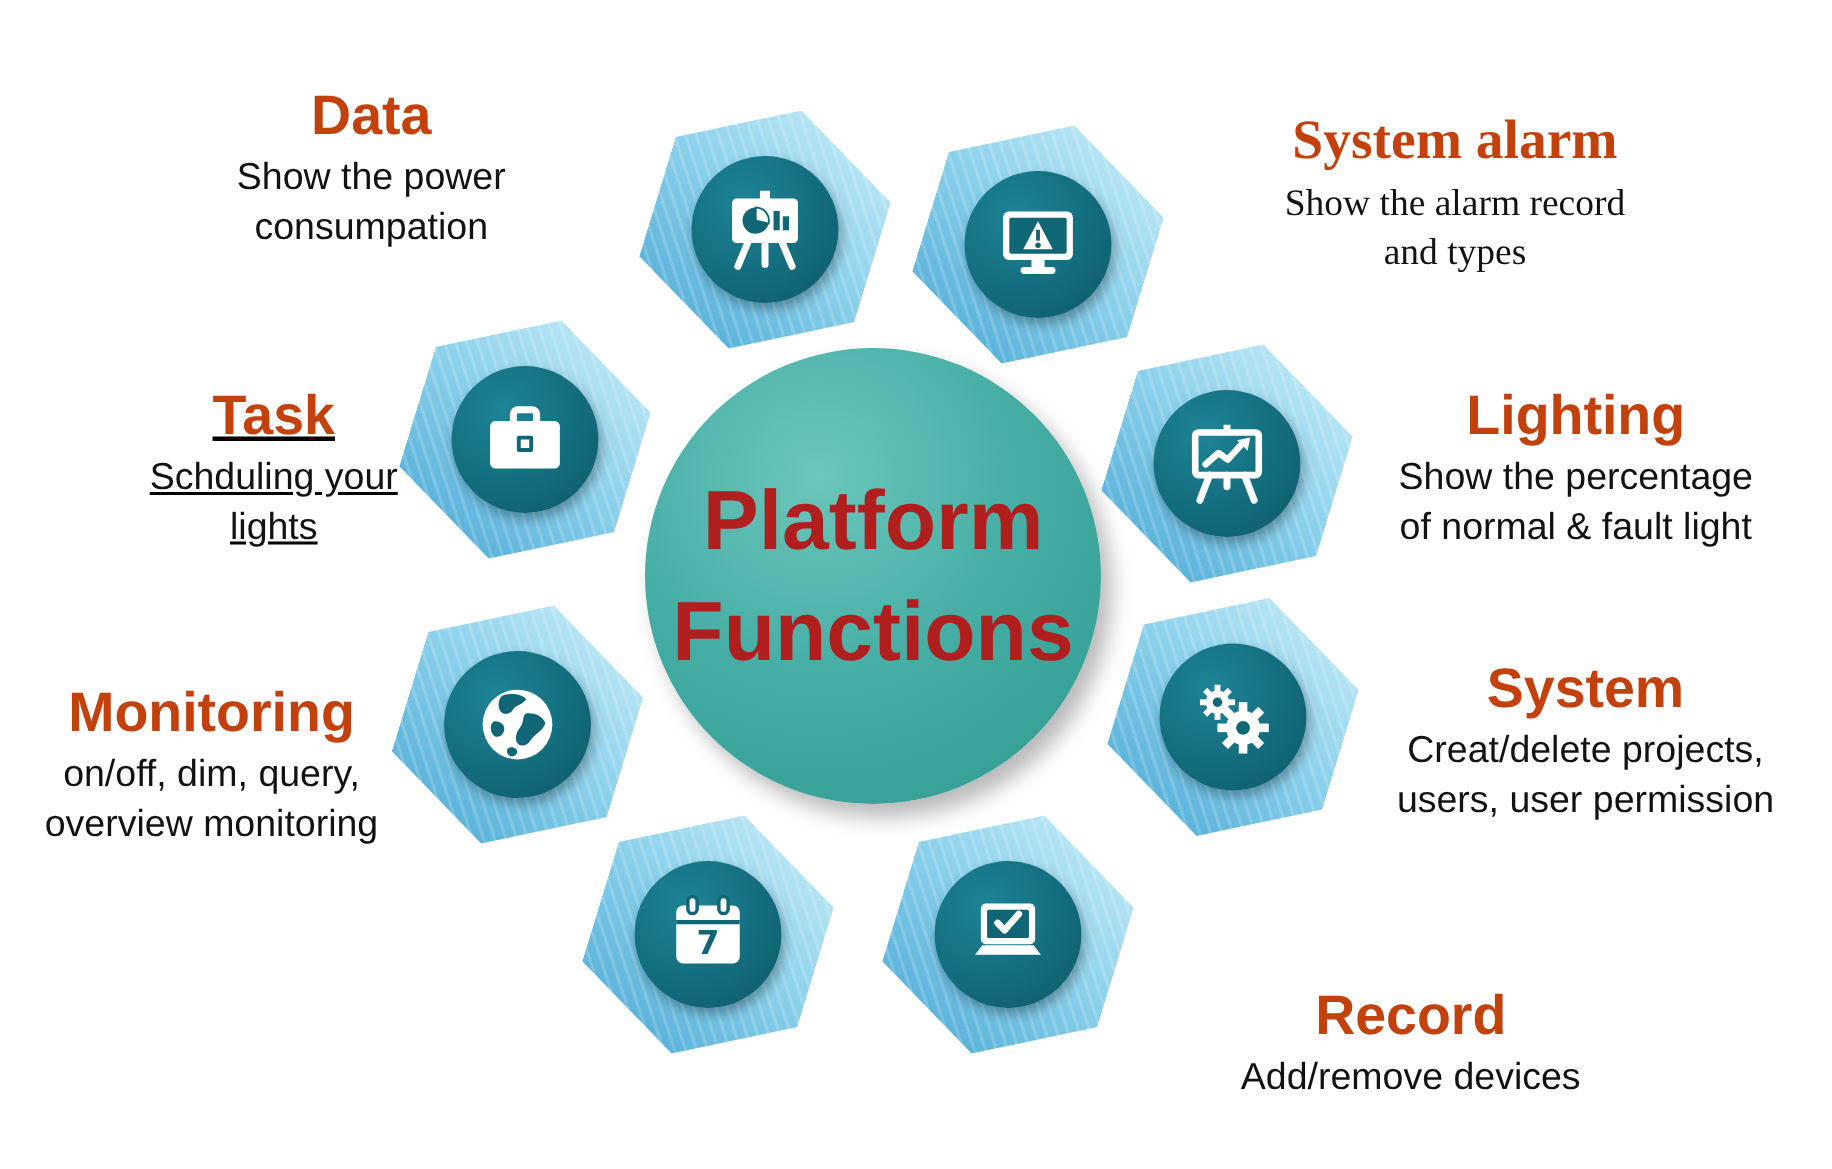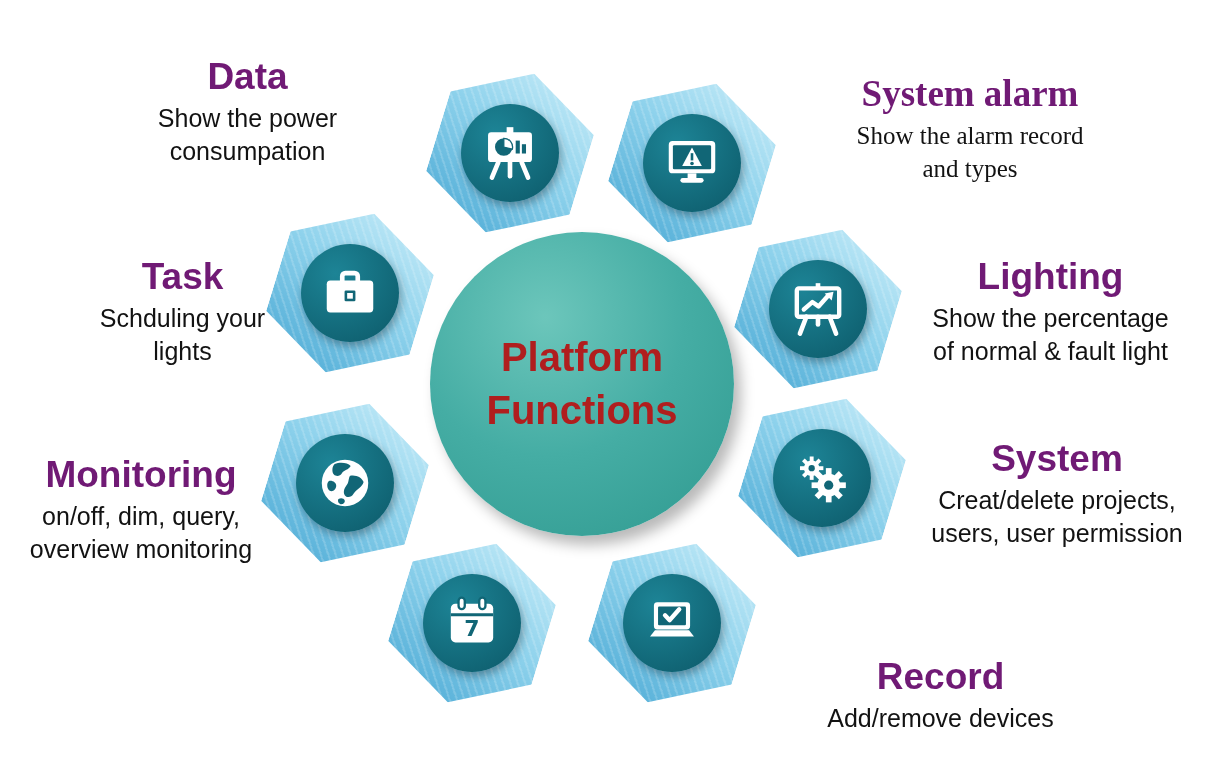--- a/index.html
+++ b/index.html
@@ -10,21 +10,21 @@
   }
   .stage{position:absolute;inset:0;}
 
   
   .center-circle{
     position:absolute;left:430px;top:232px;width:304px;height:304px;border-radius:50%;
     background:radial-gradient(circle at 38% 28%,#6cc6bb 0%,#45ada4 48%,#2f998f 100%);
     box-shadow:7px 9px 14px rgba(0,0,0,0.28);
     display:flex;flex-direction:column;align-items:center;justify-content:center;
   }
-  .center-title{color:#b01e1e;font-size:40px;font-weight:bold;line-height:1.32;text-align:center;}
+  .center-title{color:#b01e1e;font-size:56px;font-weight:bold;line-height:1.32;text-align:center;}
 
   
   .hex-item{position:absolute;width:150px;height:166px;display:flex;align-items:center;justify-content:center;}
   .hex{
     position:absolute;inset:0;
     clip-path:polygon(50% 0%,100% 25%,100% 75%,50% 100%,0% 75%,0% 25%);
     background:linear-gradient(205deg,#c9edf9 0%,#8ed2ec 45%,#49a8d4 100%);
     transform:rotate(17deg);
     filter:drop-shadow(3px 5px 5px rgba(0,0,0,0.22));
   }
@@ -35,21 +35,21 @@
   .icon-circle{
     position:relative;width:98px;height:98px;border-radius:50%;
     background:radial-gradient(circle at 35% 30%,#1d8496 0%,#116676 70%,#0d5868 100%);
     box-shadow:2px 4px 8px rgba(0,0,0,0.32);
     display:flex;align-items:center;justify-content:center;
   }
   .icon-circle svg{width:62px;height:62px;}
 
   
   .label-block{position:absolute;text-align:center;}
-  .fn-title{font-size:37px;font-weight:bold;color:#701a75;line-height:1.2;}
+  .fn-title{font-size:37px;font-weight:bold;color:#c2410c;line-height:1.2;}
   .fn-desc{font-size:25px;color:#121212;line-height:1.32;white-space:pre-line;margin-top:3px;}
 </style>
 </head>
 <body>
 
 <div class="stage">
 
   <div class="center-circle">
     <div class="center-title">Platform</div>
     <div class="center-title">Functions</div>
@@ -185,21 +185,21 @@
     <div class="fn-desc">Show the power
 consumpation</div>
   </div>
 
   <div class="label-block" style="left:795px;top:72px;width:350px;font-family:Liberation Serif, serif;">
     <div class="fn-title">System alarm</div>
     <div class="fn-desc">Show the alarm record
 and types</div>
   </div>
 
-  <div class="label-block" style="left:55px;top:255px;width:255px;">
+  <div class="label-block" style="left:55px;top:255px;width:255px;text-decoration:underline;">
     <div class="fn-title">Task</div>
     <div class="fn-desc">Schduling your
 lights</div>
   </div>
 
   <div class="label-block" style="left:880px;top:255px;width:341px;">
     <div class="fn-title">Lighting</div>
     <div class="fn-desc">Show the percentage
 of normal &amp; fault light</div>
   </div>

